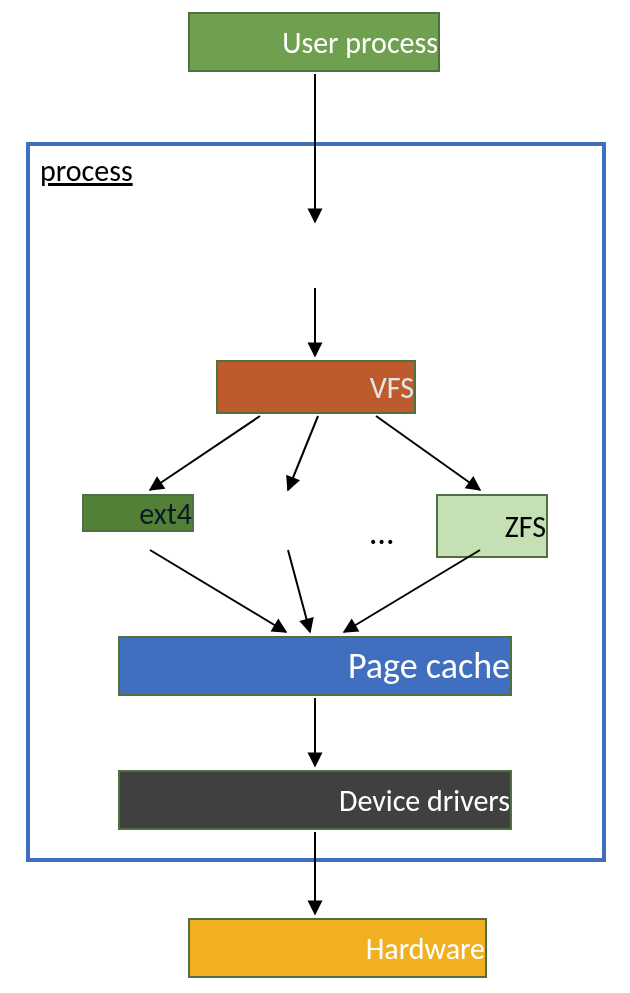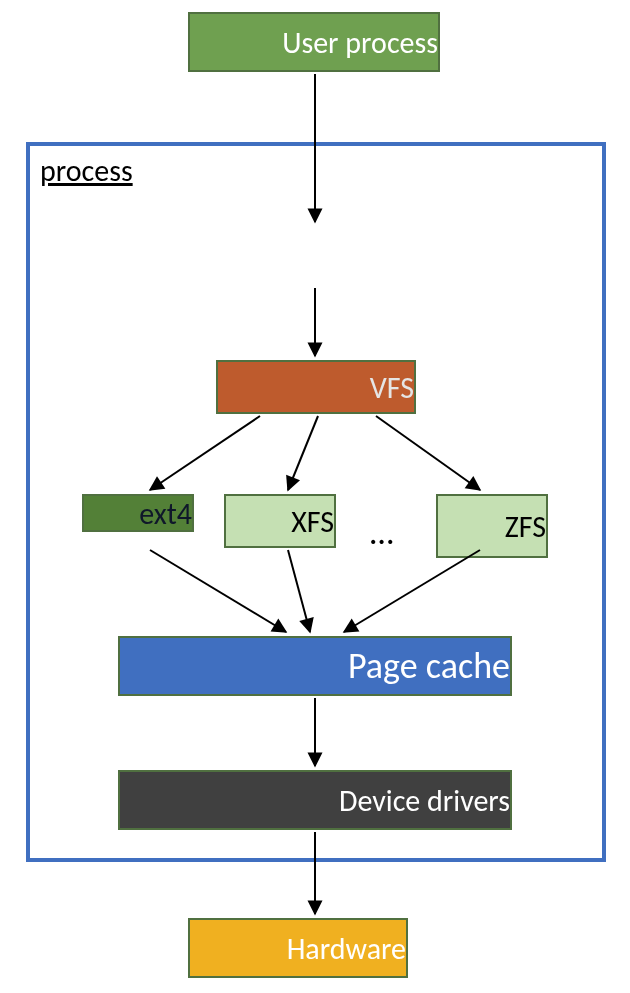--- a/index.html
+++ b/index.html
@@ -22,37 +22,34 @@
   </div>
 
 
   <div class="box" style="left:216px;top:360px;width:200px;height:54px;background:#BE5B2D;color:#e5e5e5;font-size:30px">
     <span class="txt">VFS</span>
   </div>
 
   <div class="box" style="left:82px;top:494px;width:112px;height:38px;background:#538037;color:#0f172a;font-size:30px">
     <span class="txt">ext4</span>
   </div>
-  <div class="box" style="left:224px;top:494px;width:112px;height:54px;background:#C5E0B3;color:#000;font-size:30px">
-    <span class="txt">XFS</span>
-  </div>
   <div class="box" style="left:436px;top:494px;width:112px;height:64px;background:#C5E0B3;color:#000;font-size:30px">
     <span class="txt">ZFS</span>
   </div>
   <div style="position:absolute;left:370px;top:512px;font-size:34px;color:#000">…</div>
 
   <div class="box" style="left:118px;top:636px;width:394px;height:60px;background:#406FC0;color:#fff;font-size:36px">
     <span class="txt">Page cache</span>
   </div>
 
   <div class="box" style="left:118px;top:770px;width:394px;height:60px;background:#404040;color:#fff;font-size:30px">
     <span class="txt">Device drivers</span>
   </div>
 
-  <div class="box" style="left:188px;top:918px;width:220px;height:60px;background:#F0B020;color:#fff;font-size:30px">
+  <div class="box" style="left:188px;top:918px;width:299px;height:60px;background:#F0B020;color:#fff;font-size:30px">
     <span class="txt">Hardware</span>
   </div>
 
   <svg class="arrows" viewBox="0 0 630 993">
     <defs>
       <marker id="ah" viewBox="0 0 12 12" refX="10" refY="6" markerWidth="9" markerHeight="9" orient="auto-start-reverse">
         <path d="M1,1 L11,6 L1,11 z" fill="#000"></path>
       </marker>
     </defs>
     <g stroke="#000" stroke-width="2" fill="none" marker-end="url(#ah)">

